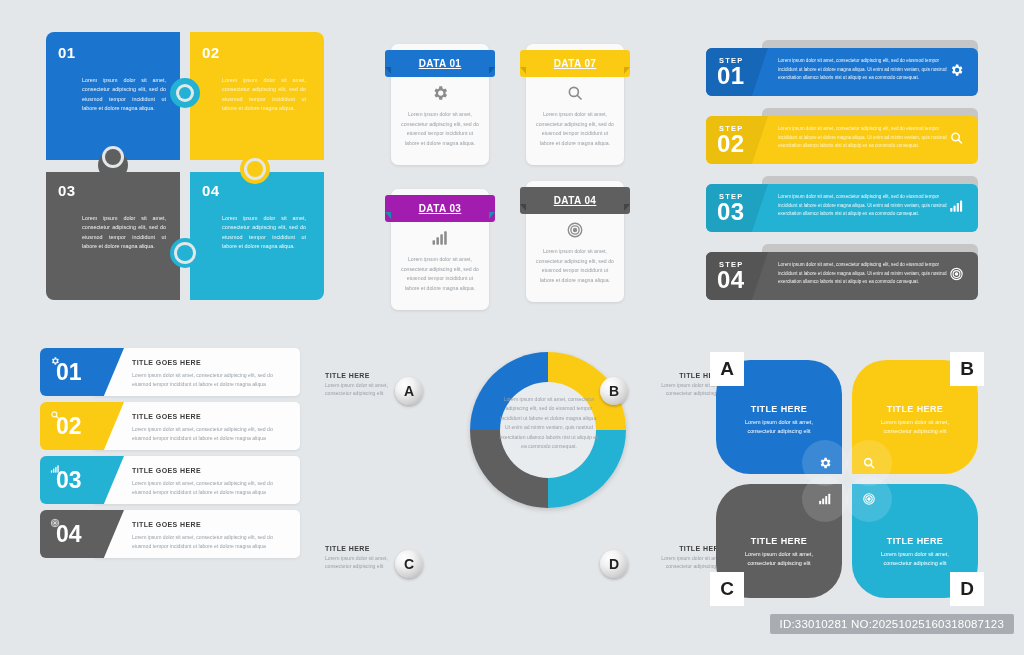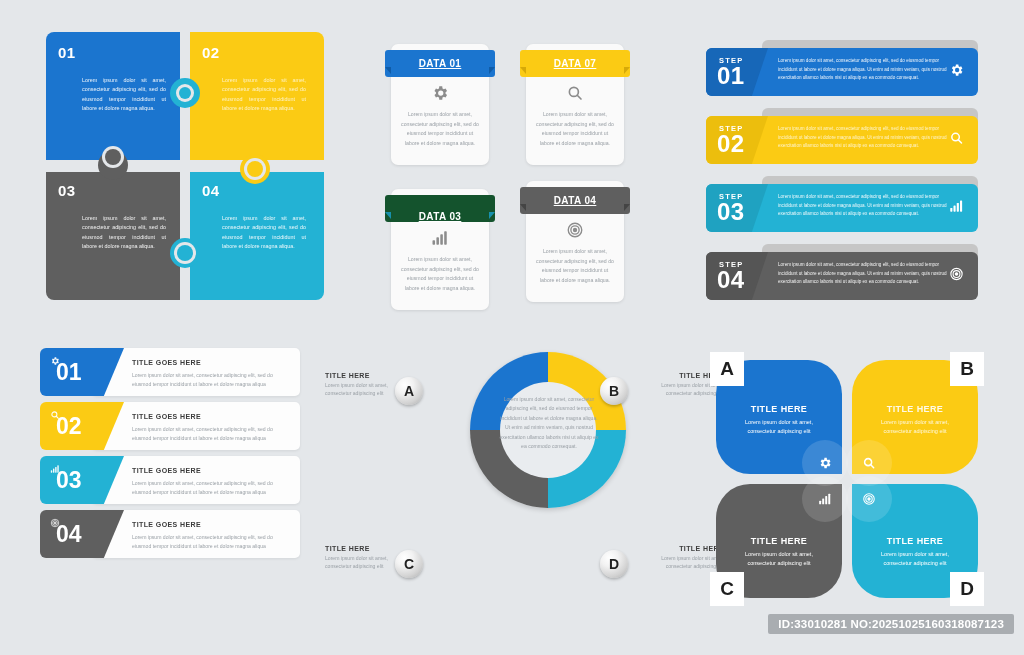--- a/index.html
+++ b/index.html
@@ -209,21 +209,20 @@
     -webkit-text-stroke: 1px #cfd4d8; letter-spacing:1px;
   }
   #wm .url {
     font-size:16px; font-style:italic; font-weight:700;
     color:#eceff1; -webkit-text-stroke:.8px #cfd4d8;
   }
   #idbox {
     right:10px; top:614px; background:#a9adb1; color:#fff;
     font-size:11.5px; padding:4px 10px; border-radius:2px;
     letter-spacing:.2px;
-    font-weight:bold;
   }
 </style>
 </head>
 <body>
 
 <div id="stage">
 
   <div id="puzzle" class="abs">
     <div class="pz" id="pz1">
       <div class="pz-body"></div>
@@ -294,21 +293,21 @@
         <svg width="18" height="18" viewBox="0 0 24 24" fill="none" stroke="currentColor" stroke-width="2.2">
             <circle cx="10.5" cy="10.5" r="6"></circle>
             <line x1="15" y1="15" x2="20" y2="20" stroke-linecap="round"></line>
           </svg>
       </div>
       <div class="dc-text lorem">Lorem ipsum dolor sit amet, consectetur adipiscing elit, sed do eiusmod tempor incididunt ut labore et dolore magna aliqua.</div>
     </div>
 
     <div class="datacard" style="left:0; top:145px;">
       <div class="dc-sheet"></div>
-      <div class="dc-ribbon" style="background:#14532d;align-items:flex-end;">
+      <div class="dc-ribbon" style="background:#a21caf;">
         <span>DATA 03</span>
       </div>
       <div class="dc-notchL" style="background:#1890ac; clip-path:polygon(0 0,100% 0,100% 100%);"></div>
       <div class="dc-notchR" style="background:#1890ac; clip-path:polygon(0 0,100% 0,0 100%);"></div>
       <div class="dc-icon">
         <svg width="18" height="18" viewBox="0 0 24 24" fill="currentColor">
             <rect x="2" y="15" width="3.4" height="6" rx="1"></rect>
             <rect x="7.2" y="11" width="3.4" height="10" rx="1"></rect>
             <rect x="12.4" y="7" width="3.4" height="14" rx="1"></rect>
             <rect x="17.6" y="3" width="3.4" height="18" rx="1"></rect>

